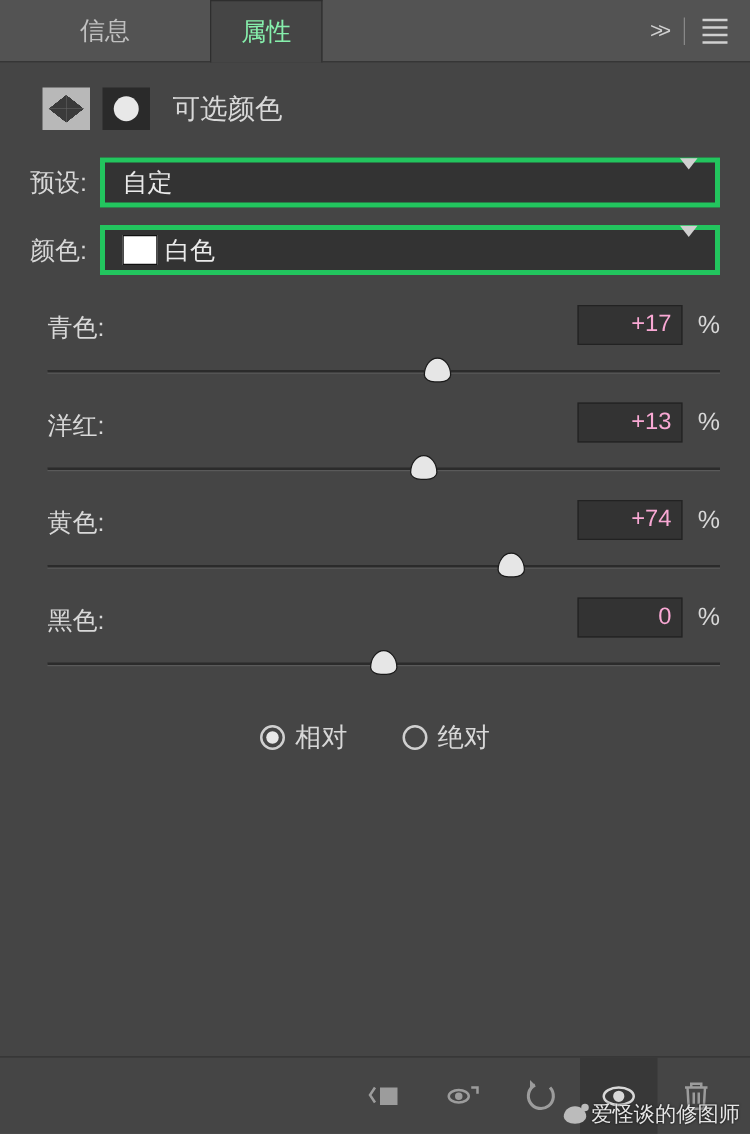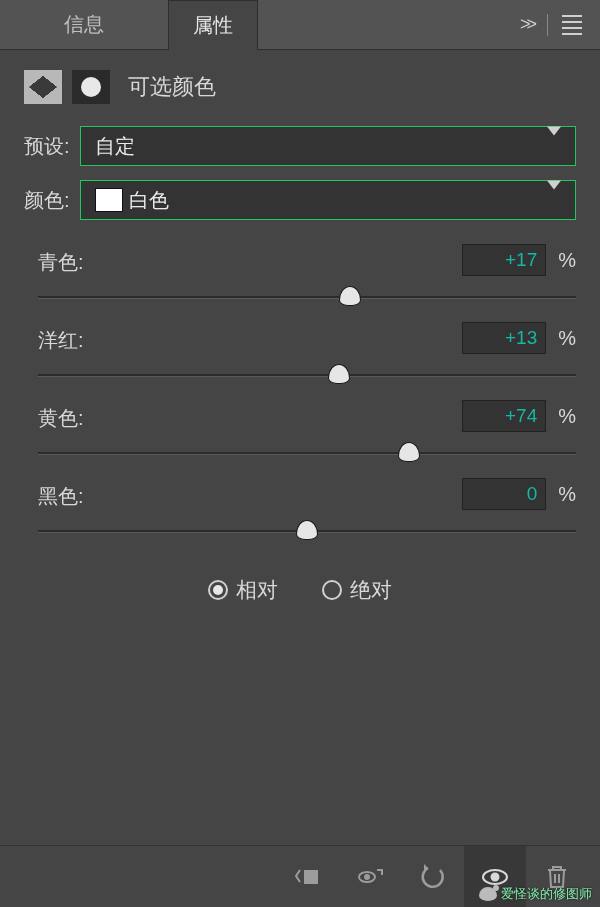--- a/index.html
+++ b/index.html
@@ -31,21 +31,21 @@
     color: #c0c0c0;
     cursor: pointer;
     margin-left: 40px;
   }
   .tab.active {
     background: #454545;
     border-left: 1px solid #2e2e2e;
     border-right: 1px solid #2e2e2e;
     border-top: 1px solid #2e2e2e;
     margin-bottom: -1px;
-    color: #e5e5e5;
+    color: #86efac;
   }
   .tabbar-right {
     margin-left: auto;
     display: flex;
     align-items: center;
     padding-right: 18px;
     gap: 14px;
   }
   .chev-right {
     font-size: 18px;
@@ -78,20 +78,21 @@
     display: flex;
     flex-direction: column;
   }
 
   
   .header-row {
     display: flex;
     align-items: center;
     gap: 10px;
     padding: 20px 24px 22px 24px;
+    margin-left: 10px;
   }
   .icon-box {
     width: 38px;
     height: 34px;
     background: #b8b8b8;
     display: flex;
     align-items: center;
     justify-content: center;
   }
   .triangle-icon {
@@ -133,21 +134,21 @@
   }
   .form-label {
     width: 56px;
     font-size: 20px;
     text-align: left;
   }
   .select {
     flex: 1;
     height: 40px;
     background: #333333;
-    border: 1px solid #22c55e;
+    border: 4px solid #22c55e;
     display: flex;
     align-items: center;
     padding: 0 14px;
     cursor: pointer;
     position: relative;
   }
   .select .swatch {
     width: 28px;
     height: 24px;
     background: #fff;
@@ -187,21 +188,21 @@
   .slider-right {
     display: flex;
     align-items: center;
     gap: 12px;
   }
   .number-box {
     width: 84px;
     height: 32px;
     background: #333333;
     border: 1px solid #222;
-    color: #14b8a6;
+    color: #f9a8d4;
     text-align: right;
     padding-right: 8px;
     display: flex;
     align-items: center;
     justify-content: flex-end;
     font-size: 19px;
   }
   .percent { font-size: 20px; }
   .track {
     position: relative;
@@ -278,22 +279,22 @@
     color: #9c9c9c;
   }
   .foot-btn.active { background: #383838; color: #d8d8d8; }
   .foot-btn svg { width: 30px; height: 30px; }
 
   
   .watermark {
     position: absolute;
     right: 8px;
     bottom: 4px;
-    font-size: 13px;
-    color: #86efac;
+    font-size: 17px;
+    color: #e5e5e5;
     display: flex;
     align-items: center;
     gap: 4px;
     text-shadow: 0 0 2px #000;
   }
   .wb-logo {
     width: 18px; height: 14px;
     background: #bbb;
     border-radius: 50% 50% 50% 50% / 60% 60% 40% 40%;
     position: relative;

